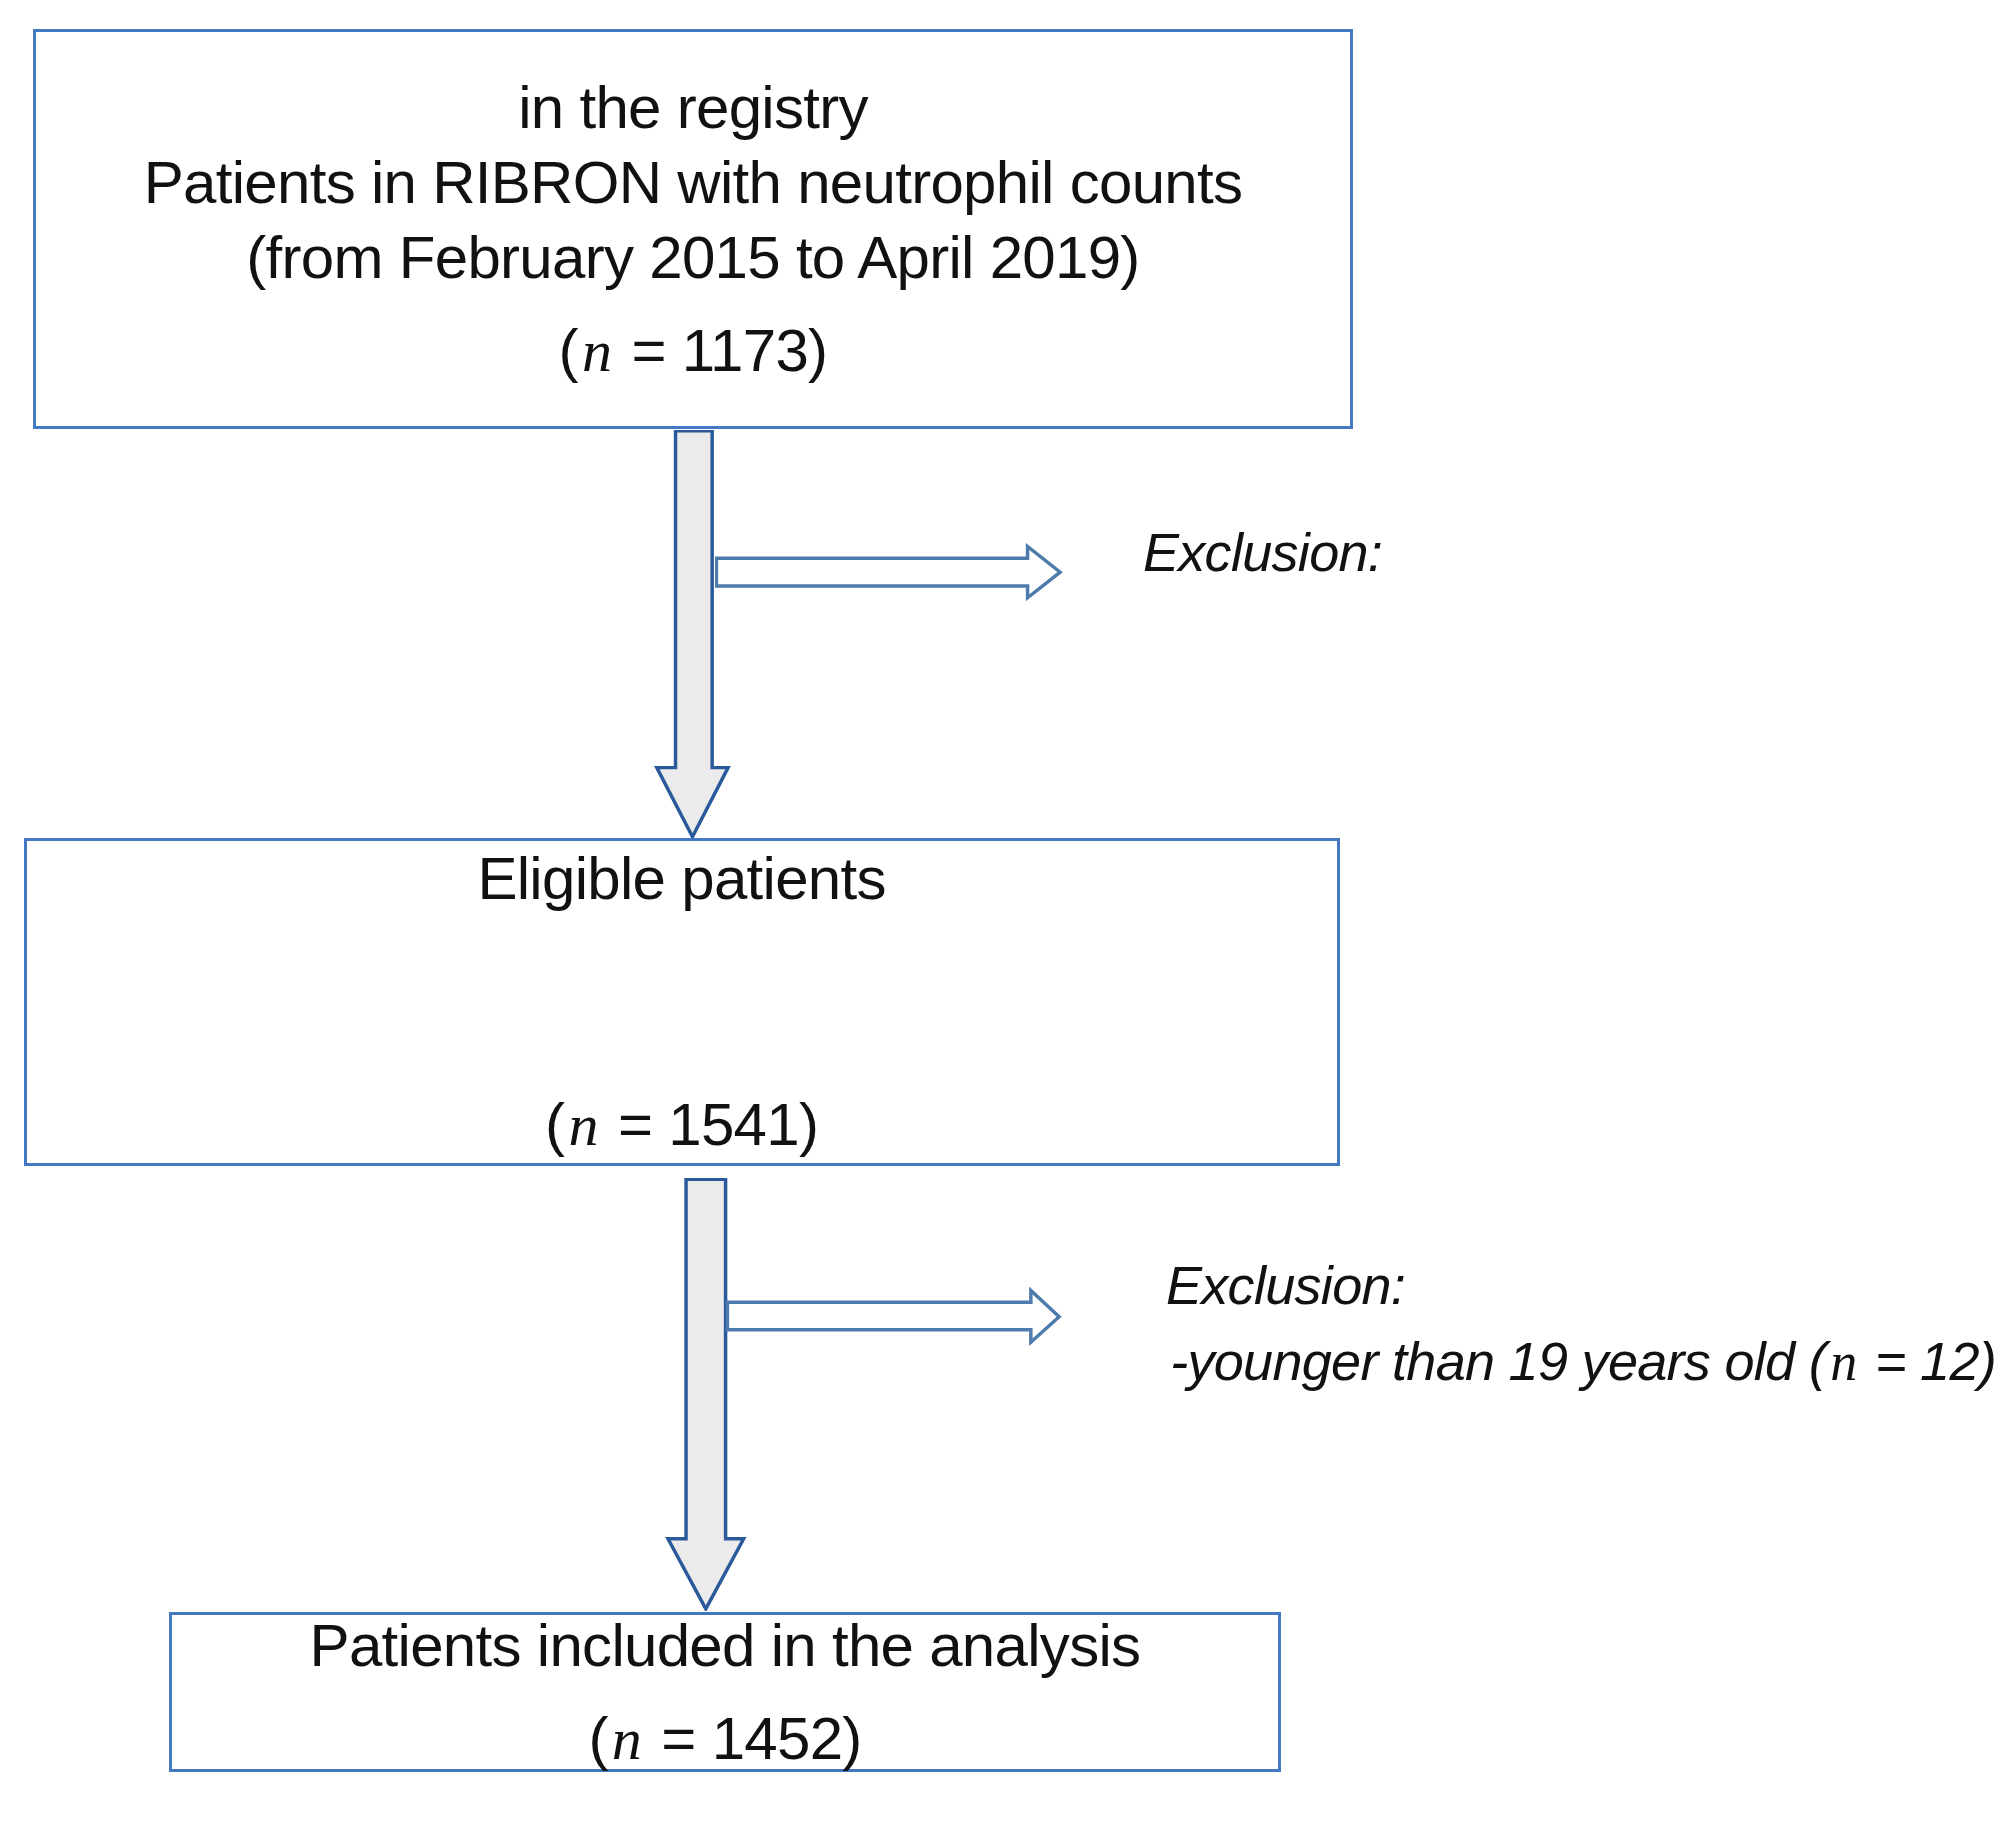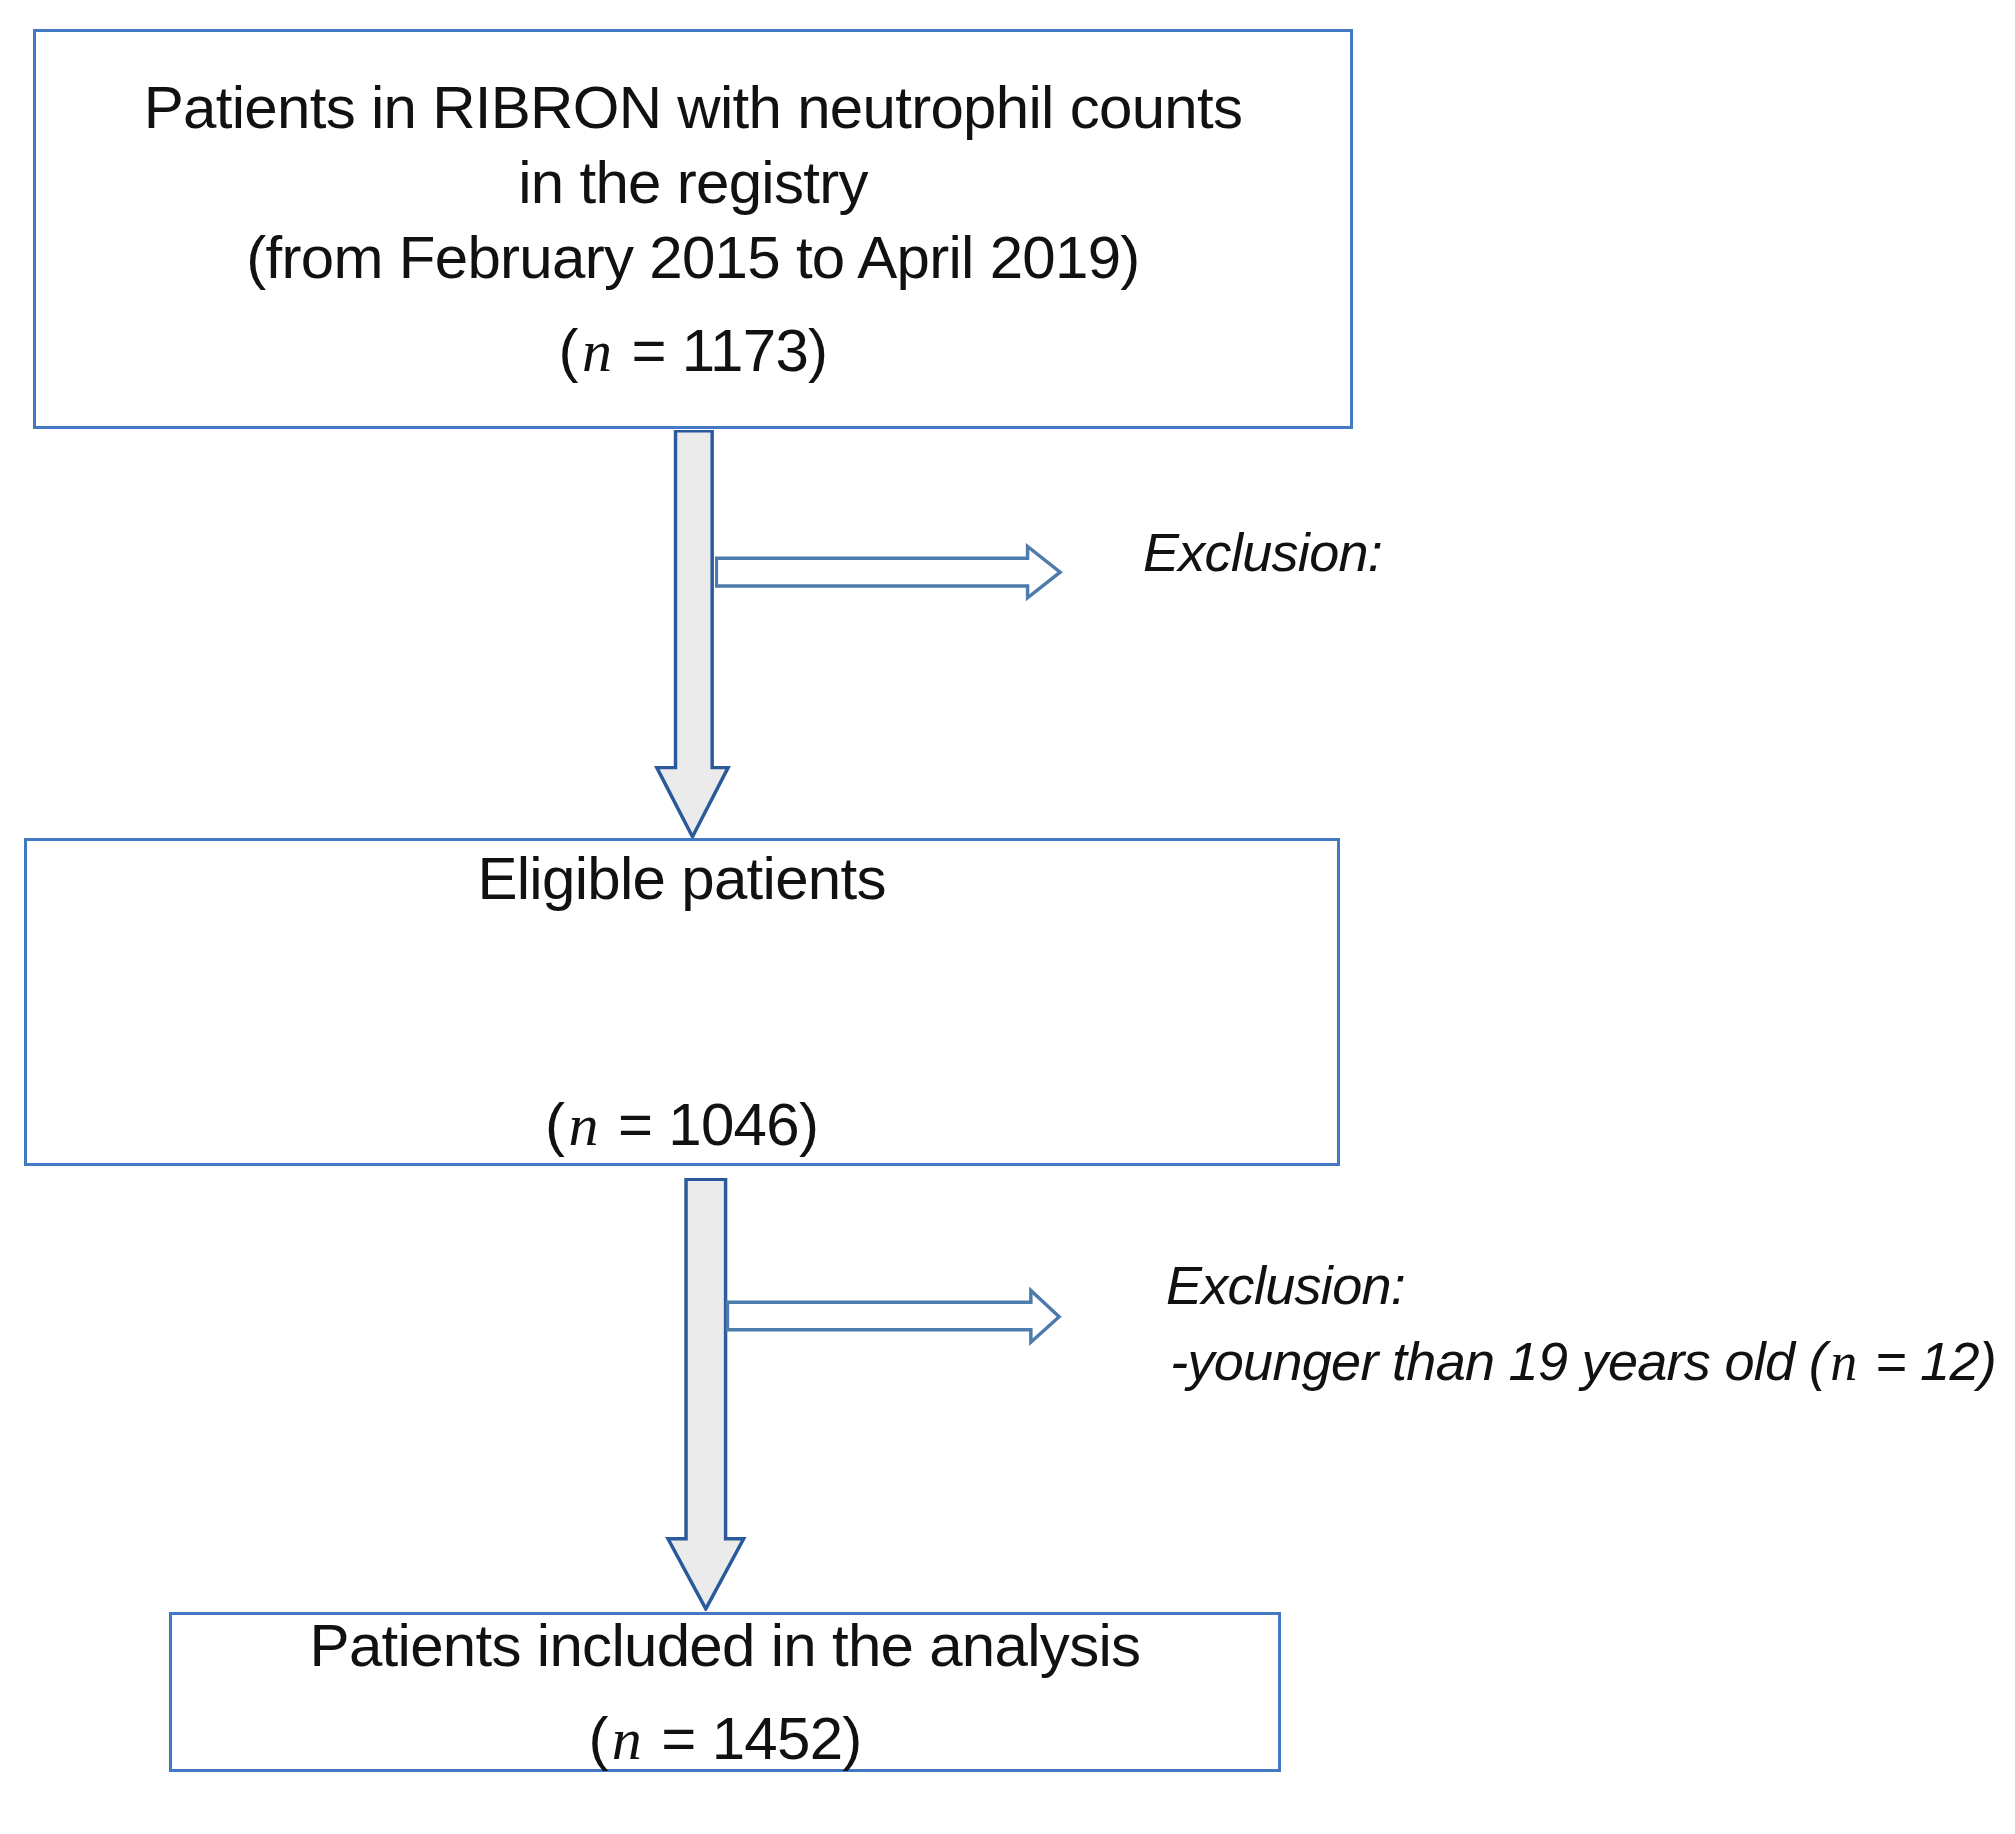--- a/index.html
+++ b/index.html
@@ -69,22 +69,22 @@
     stroke-width:5;
     stroke-linejoin:miter;
   }
 </style>
 </head>
 <body>
 
 <div id="stage">
 
   <div class="box" id="box-registry">
+    <div class="box-line">in the registry</div>
     <div class="box-line">Patients in RIBRON with neutrophil counts</div>
-    <div class="box-line">in the registry</div>
     <div class="box-line">(from February 2015 to April 2019)</div>
     <div class="box-line count-line">
       <span>(</span><span class="mvar">n</span><span> = 1173)</span>
     </div>
   </div>
 
   <svg class="arrow-svg" id="down-arrow-1" width="83" height="411" viewBox="0 0 120 592" xmlns="http://www.w3.org/2000/svg">
     <polygon class="down-poly" points="34,0 87,0 87,487 110,487 58.5,587 7,487 34,487"></polygon>
   </svg>
 
@@ -92,21 +92,21 @@
     <polygon class="side-poly" points="2,22 451,22 451,5 498,42 451,79 451,62 2,62"></polygon>
   </svg>
 
   <div class="exclusion" id="exclusion-1">
     <div class="excl-line">Exclusion:</div>
   </div>
 
   <div class="box" id="box-eligible">
     <div class="box-line">Eligible patients</div>
     <div class="box-line count-line">
-      <span>(</span><span class="mvar">n</span><span> = 1046)</span>
+      <span>(</span><span class="mvar">n</span><span> = 1541)</span>
     </div>
   </div>
 
   <svg class="arrow-svg" id="down-arrow-2" width="87" height="433" viewBox="0 0 125 624" xmlns="http://www.w3.org/2000/svg">
     <polygon class="down-poly" points="33,2 90,2 90,520 116,520 61.5,621 7,520 33,520"></polygon>
   </svg>
 
   <svg class="arrow-svg" id="right-arrow-2" width="340" height="60" viewBox="0 0 490 87" xmlns="http://www.w3.org/2000/svg">
     <polygon class="side-poly" points="2,22 442,22 442,5 483,43 442,80 442,62 2,62"></polygon>
   </svg>

